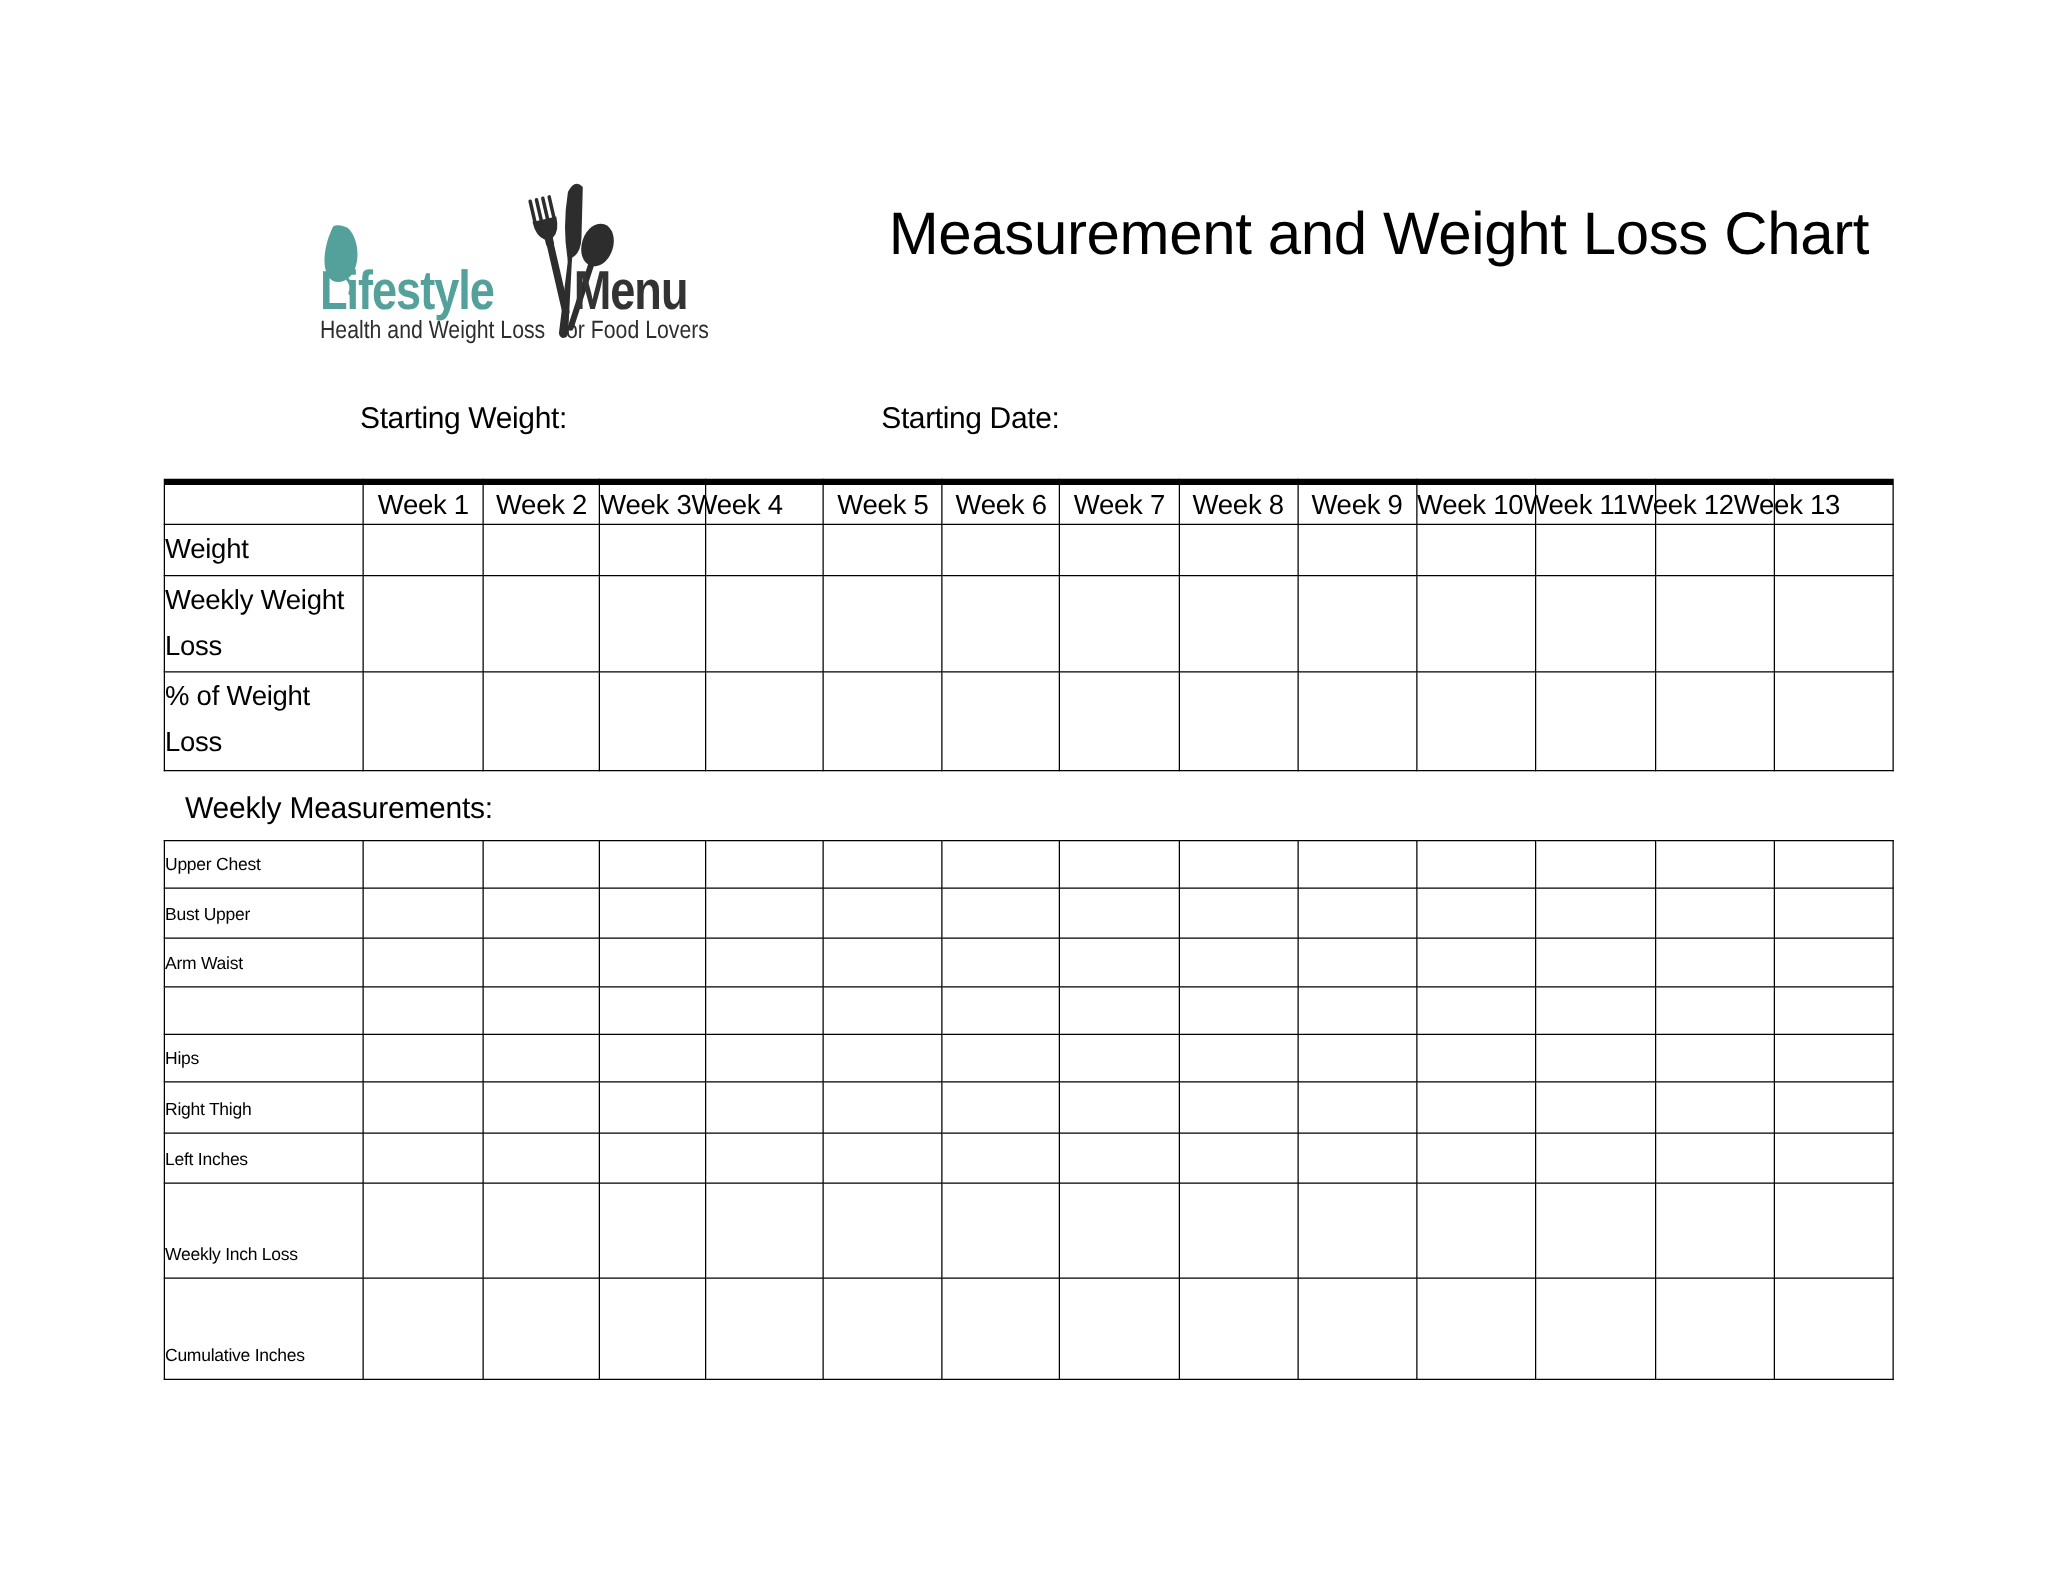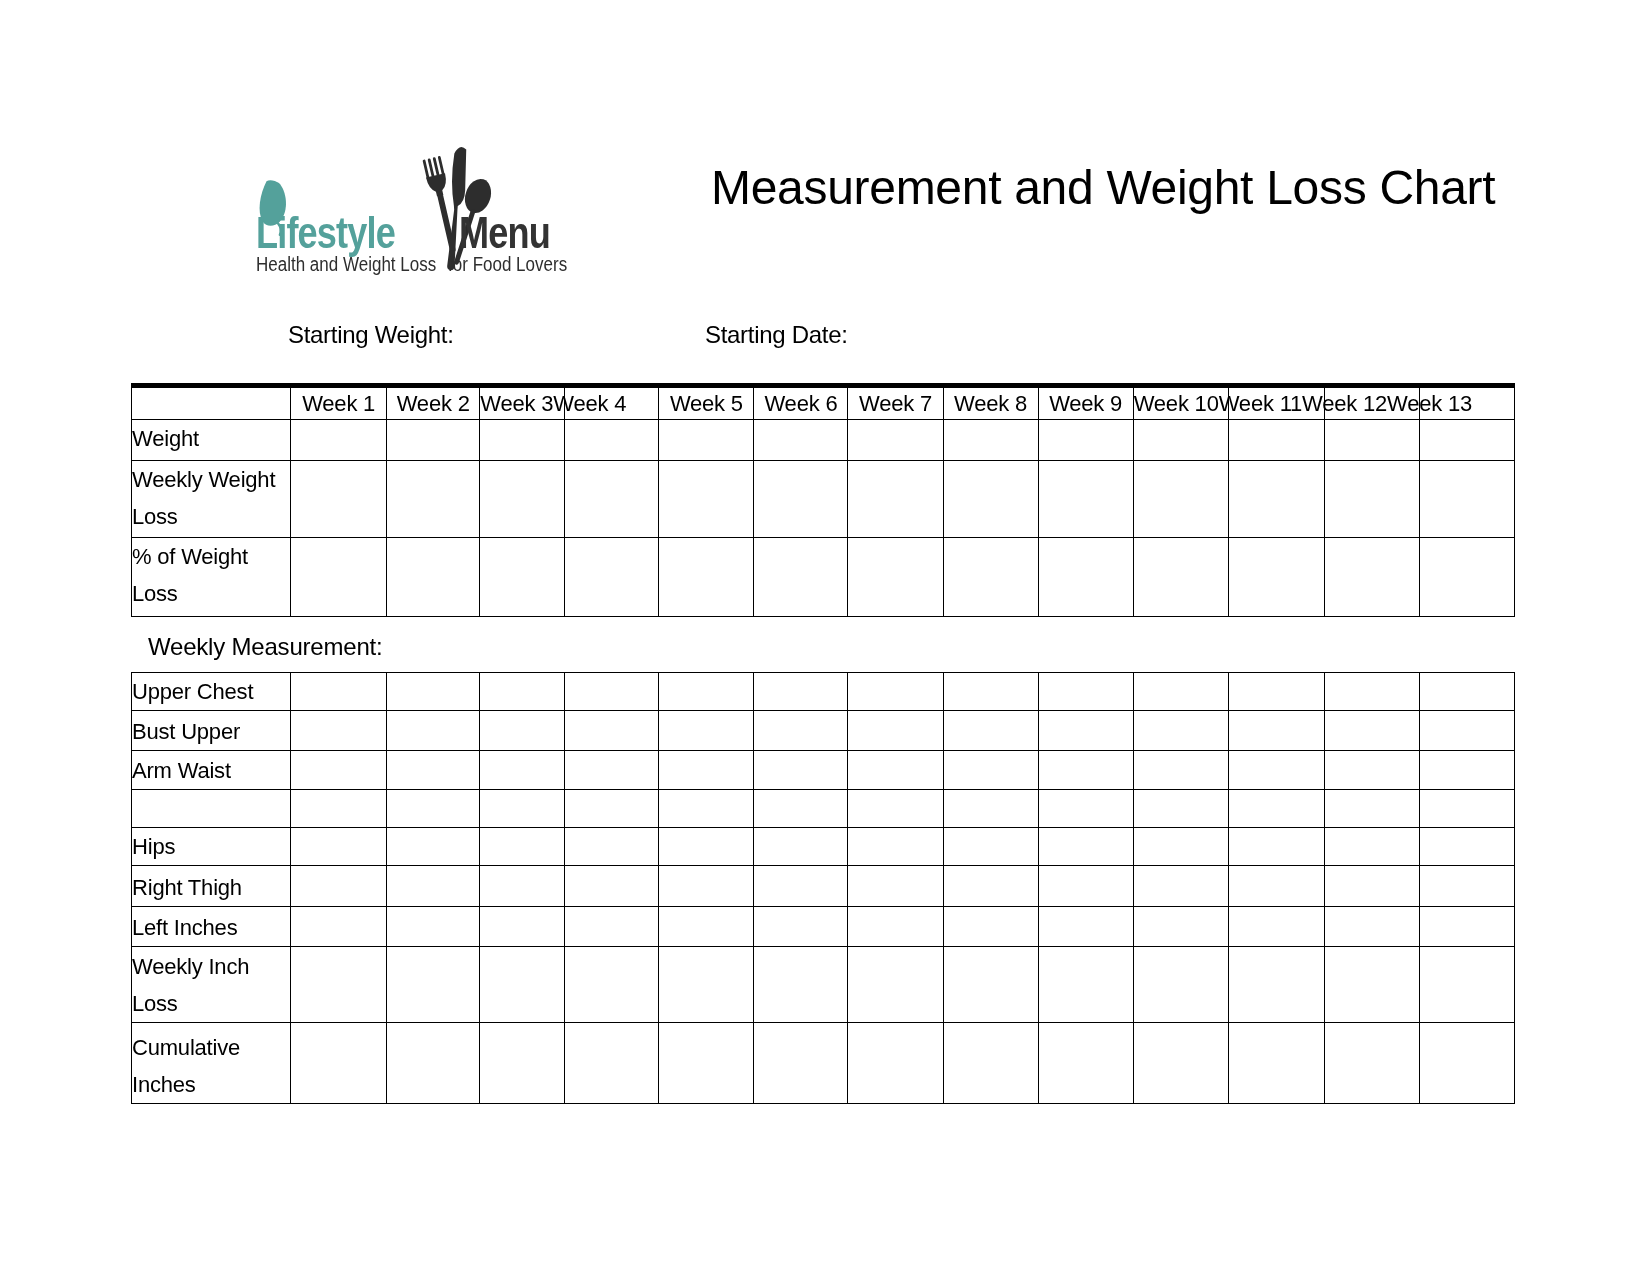--- a/index.html
+++ b/index.html
@@ -39,21 +39,21 @@
   table.m-table { top:672px; }
   table.grid td { border:1.5px solid #000; padding:0; overflow:visible; }
   
   tr.hr td { height:34px; font-size:22px; letter-spacing:-0.2px; text-align:center; vertical-align:middle; }
   td.ho { text-align:left; padding-left:9px; }
   .ov { white-space:nowrap; display:inline-block; }
   
   td.lc { text-align:left; vertical-align:top; padding:5px 6px 0 16px;
           font-size:22px; line-height:37px; letter-spacing:-0.2px; }
   td.lm { text-align:left; vertical-align:bottom; padding:0 6px 3px 16px;
-          font-size:22px; line-height:37px; letter-spacing:-0.2px; }
+          font-size:14px; line-height:37px; letter-spacing:-0.2px; }
   
   tr.rA td { height:41px; } tr.rB td { height:77px;margin-top:28px; } tr.rC td { height:79px; }
   tr.m1 td { height:38px; } tr.m2 td { height:40px; } tr.m3 td { height:39px; }
   tr.m4 td { height:38px; } tr.m5 td { height:38px; } tr.m6 td { height:41px; }
   tr.m7 td { height:40px; } tr.m8 td { height:76px;margin-top:41px; } tr.m9 td { height:81px; }
 </style>
 </head>
 <body>
 
 <div class="page">
@@ -170,21 +170,21 @@
           <td class="dc"></td>
           <td class="dc"></td>
           <td class="dc"></td>
           <td class="dc"></td>
           <td class="dc"></td>
           <td class="dc"></td>
     </tr>
   </tbody>
     </table>
 
-  <div class="sec-heading">Weekly Measurement:</div>
+  <div class="sec-heading">Weekly Measurements:</div>
 
   <table class="grid m-table">
     <colgroup>
       <col style="width:159px">
         <col style="width:96px">
         <col style="width:93px">
         <col style="width:85px">
       <col style="width:94px">
         <col style="width:95px">
         <col style="width:94px">

